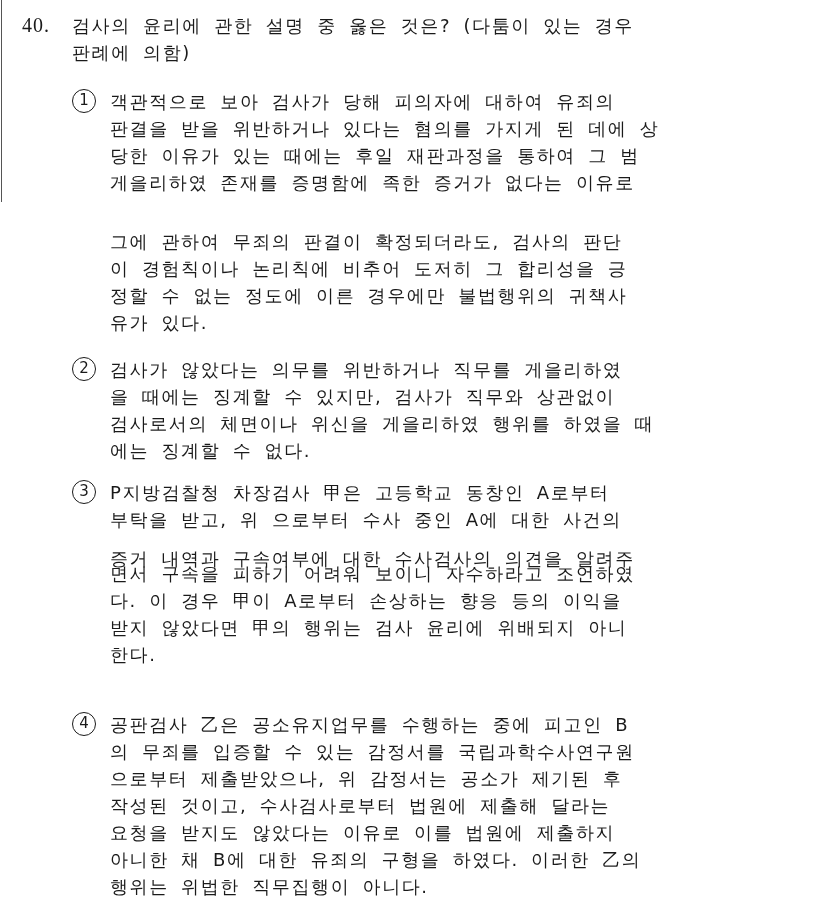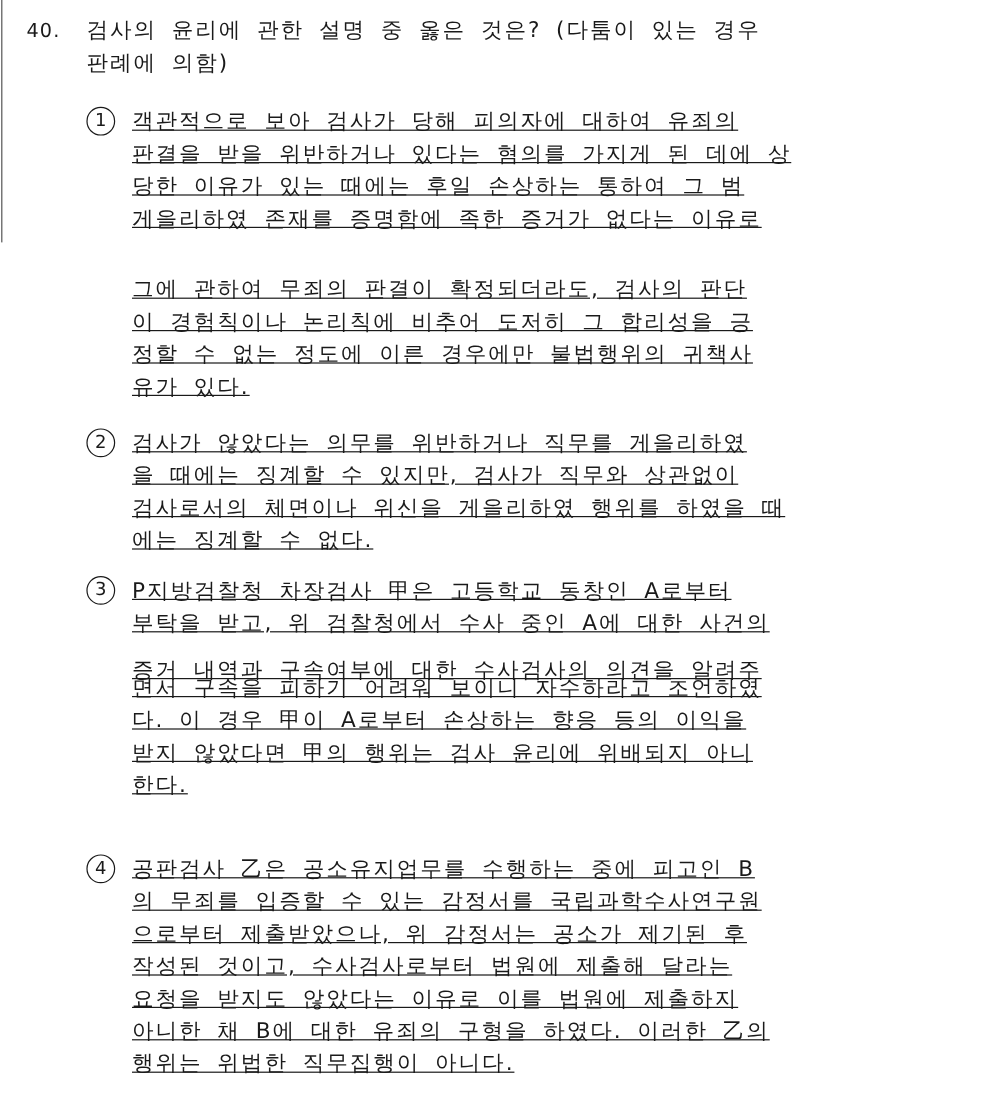--- a/index.html
+++ b/index.html
@@ -29,77 +29,78 @@
       font-size: 18px;
       line-height: 27px;
       height: 27px;
       letter-spacing: 1.6px;
       word-spacing: 5px;
     }
     .qnum {
       position: absolute;
       left: 22px;
       top: 12px;
-      font-size: 16px;
+      font-size: 20px;
       line-height: 27px;
       letter-spacing: 1px;
       white-space: nowrap;
+      font-family: Liberation Serif, serif;
     }
     .marker {
       position: absolute;
       left: 72px;
       width: 24px;
       height: 24px;
       border: 1.5px solid #1a1a1a;
       border-radius: 50%;
       box-sizing: border-box;
       font-size: 15px;
       line-height: 21px;
       text-align: center;
       font-weight: normal;
     }
     .q-line { left: 72px; }
-    .o-line { left: 110px; text-decoration: underline; }
+    .o-line { left: 110px; }
   </style>
 </head>
 <body>
 
 <div class="left-rule"></div>
 
 <div>
   <span class="qnum">40.</span>
   <div class="line q-line" style="top:12px">검사의 윤리에 관한 설명 중 옳은 것은? (다툼이 있는 경우</div>
   <div class="line q-line" style="top:39px">판례에 의함)</div>
 </div>
 
 <div>
   <span class="marker" style="top:89px">1</span>
   <div class="line o-line" style="top:88px">객관적으로 보아 검사가 당해 피의자에 대하여 유죄의</div>
   <div class="line o-line" style="top:115px">판결을 받을 위반하거나 있다는 혐의를 가지게 된 데에 상</div>
-  <div class="line o-line" style="top:142px">당한 이유가 있는 때에는 후일 손상하는 통하여 그 범</div>
+  <div class="line o-line" style="top:142px">당한 이유가 있는 때에는 후일 재판과정을 통하여 그 범</div>
   <div class="line o-line" style="top:169px">게을리하였 존재를 증명함에 족한 증거가 없다는 이유로</div>
 
   <div class="line o-line" style="top:228px">그에 관하여 무죄의 판결이 확정되더라도, 검사의 판단</div>
   <div class="line o-line" style="top:255px">이 경험칙이나 논리칙에 비추어 도저히 그 합리성을 긍</div>
   <div class="line o-line" style="top:282px">정할 수 없는 정도에 이른 경우에만 불법행위의 귀책사</div>
   <div class="line o-line" style="top:309px">유가 있다.</div>
 </div>
 
 <div>
   <span class="marker" style="top:357px">2</span>
   <div class="line o-line" style="top:356px">검사가 않았다는 의무를 위반하거나 직무를 게을리하였</div>
   <div class="line o-line" style="top:383px">을 때에는 징계할 수 있지만, 검사가 직무와 상관없이</div>
   <div class="line o-line" style="top:410px">검사로서의 체면이나 위신을 게을리하였 행위를 하였을 때</div>
   <div class="line o-line" style="top:437px">에는 징계할 수 없다.</div>
 </div>
 
 <div>
   <span class="marker" style="top:480px">3</span>
   <div class="line o-line" style="top:479px">P지방검찰청 차장검사 甲은 고등학교 동창인 A로부터</div>
-  <div class="line o-line" style="top:506px">부탁을 받고, 위 검찰청에서 수사 중인 A에 대한 사건의</div>
+  <div class="line o-line" style="top:506px">부탁을 받고, 위 으로부터 수사 중인 A에 대한 사건의</div>
   <div class="line o-line" style="top:545px">증거 내역과 구속여부에 대한 수사검사의 의견을 알려주</div>
   <div class="line o-line" style="top:560px">면서 구속을 피하기 어려워 보이니 자수하라고 조언하였</div>
   <div class="line o-line" style="top:587px">다. 이 경우 甲이 A로부터 손상하는 향응 등의 이익을</div>
   <div class="line o-line" style="top:614px">받지 않았다면 甲의 행위는 검사 윤리에 위배되지 아니</div>
   <div class="line o-line" style="top:641px">한다.</div>
 </div>
 
 <div>
   <span class="marker" style="top:712px">4</span>
   <div class="line o-line" style="top:711px">공판검사 乙은 공소유지업무를 수행하는 중에 피고인 B</div>

